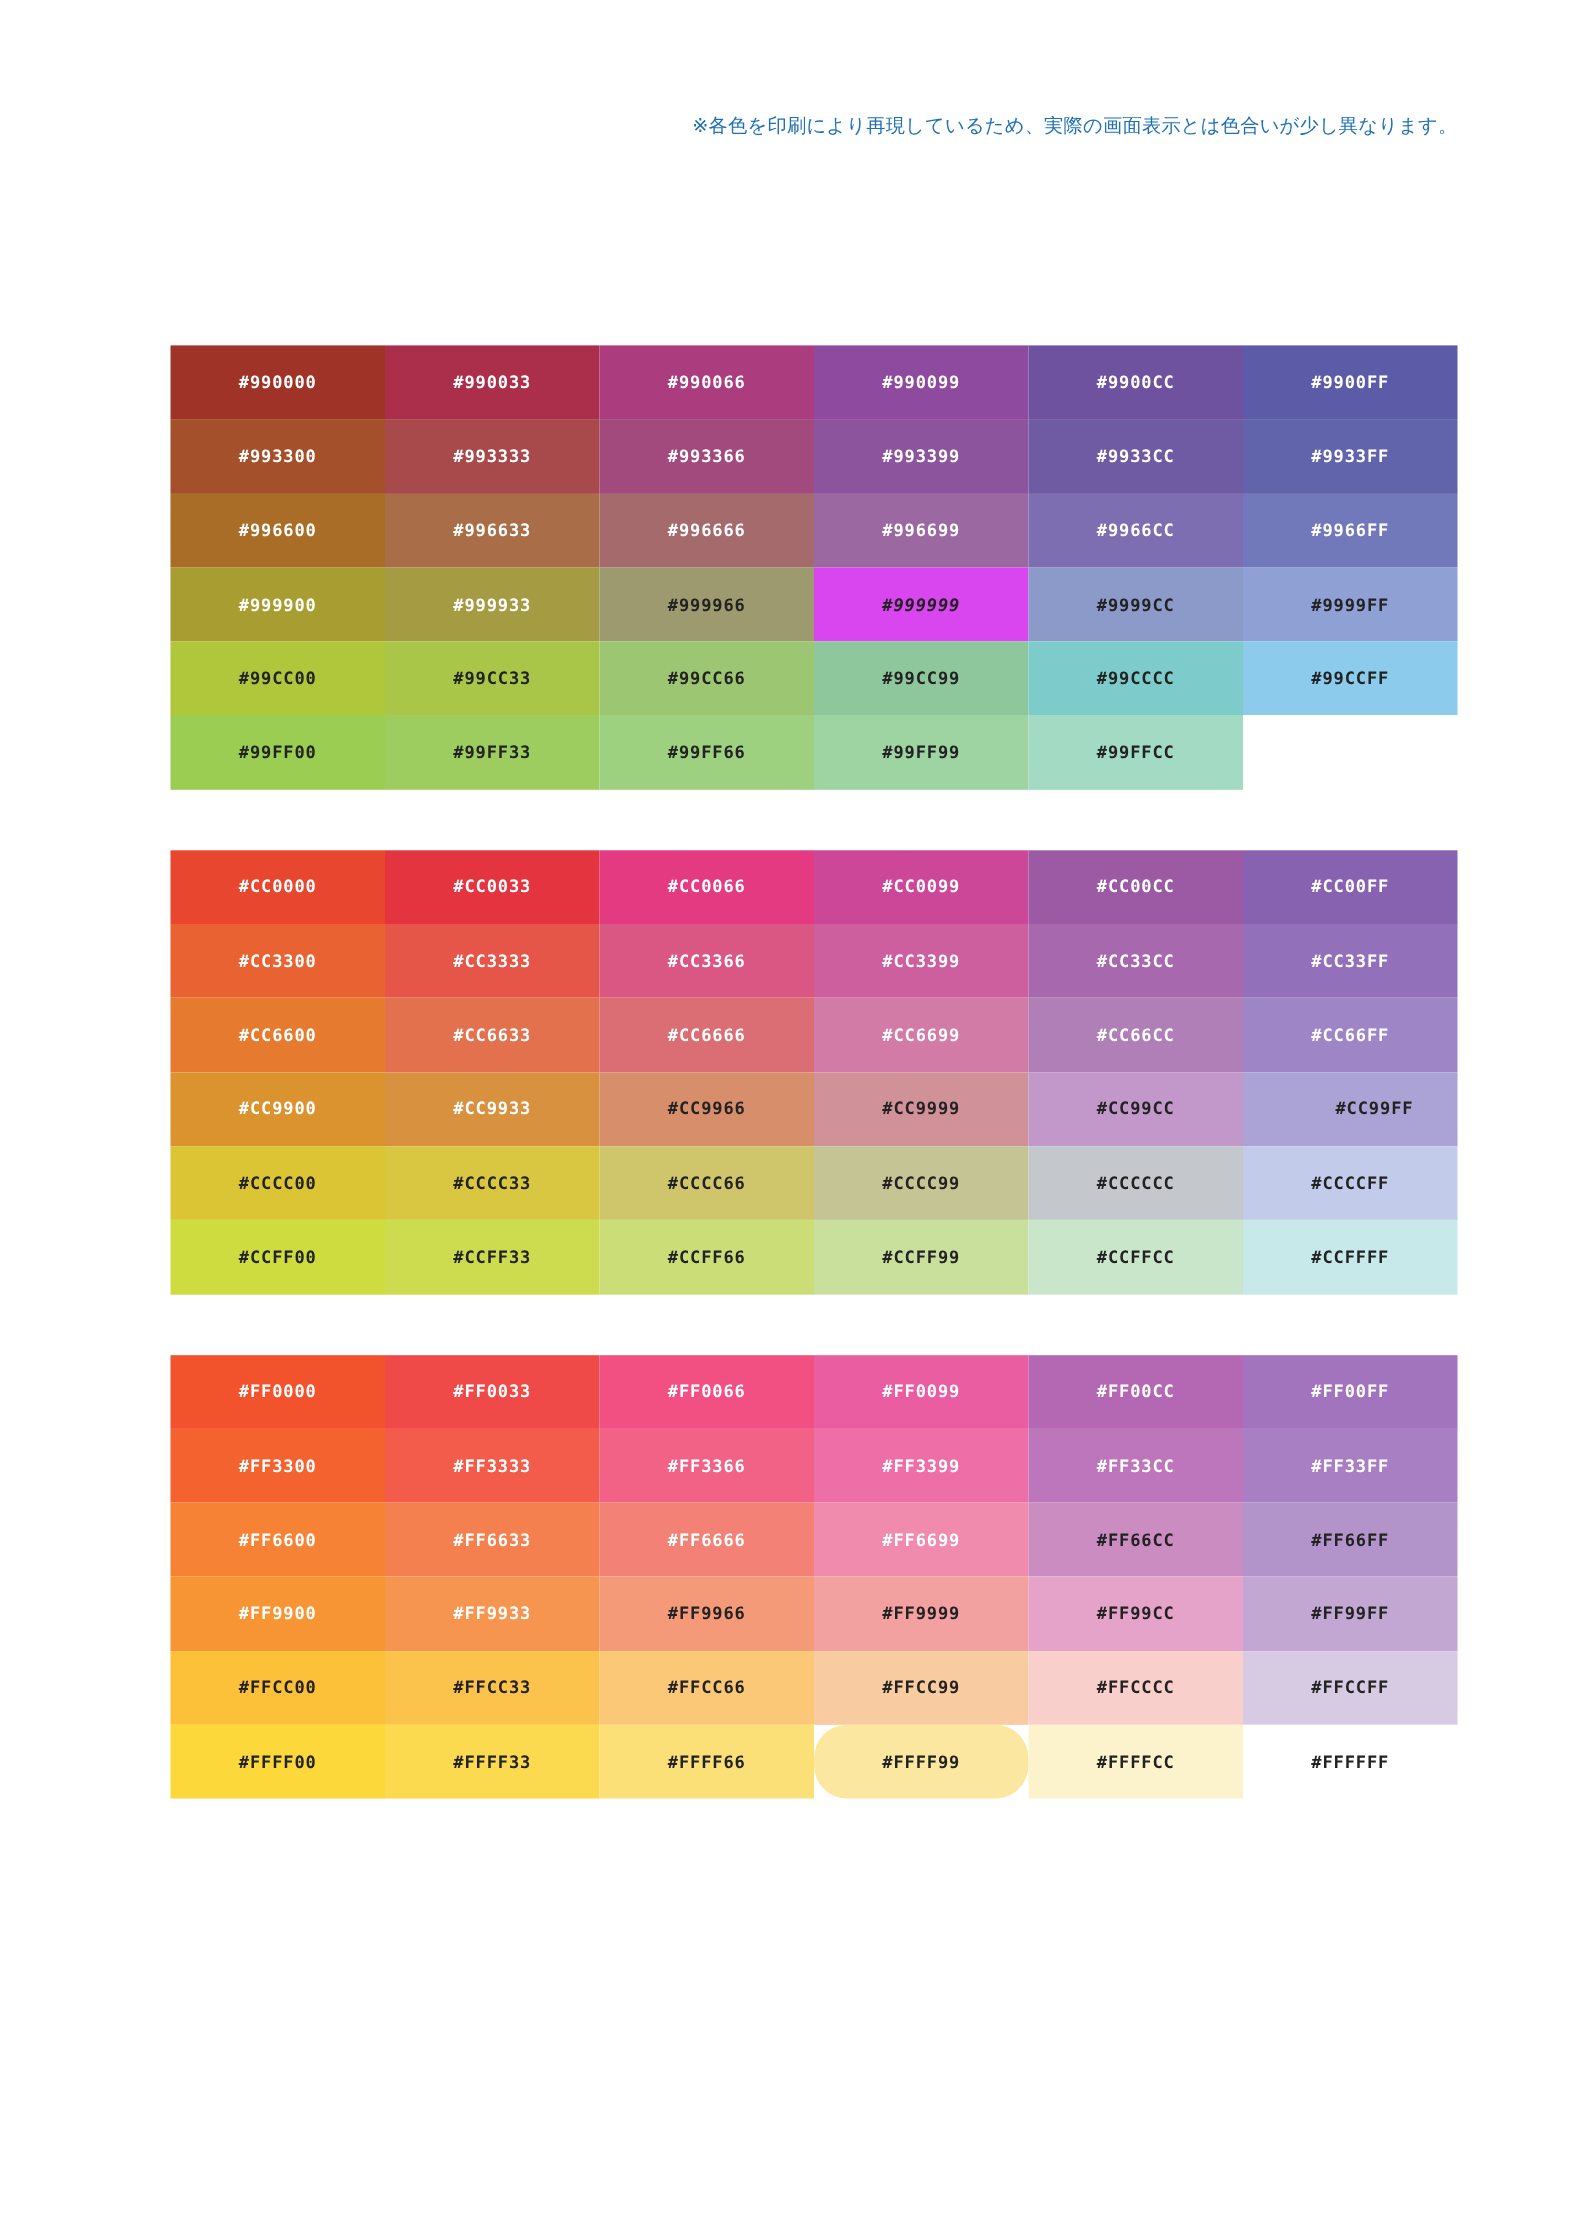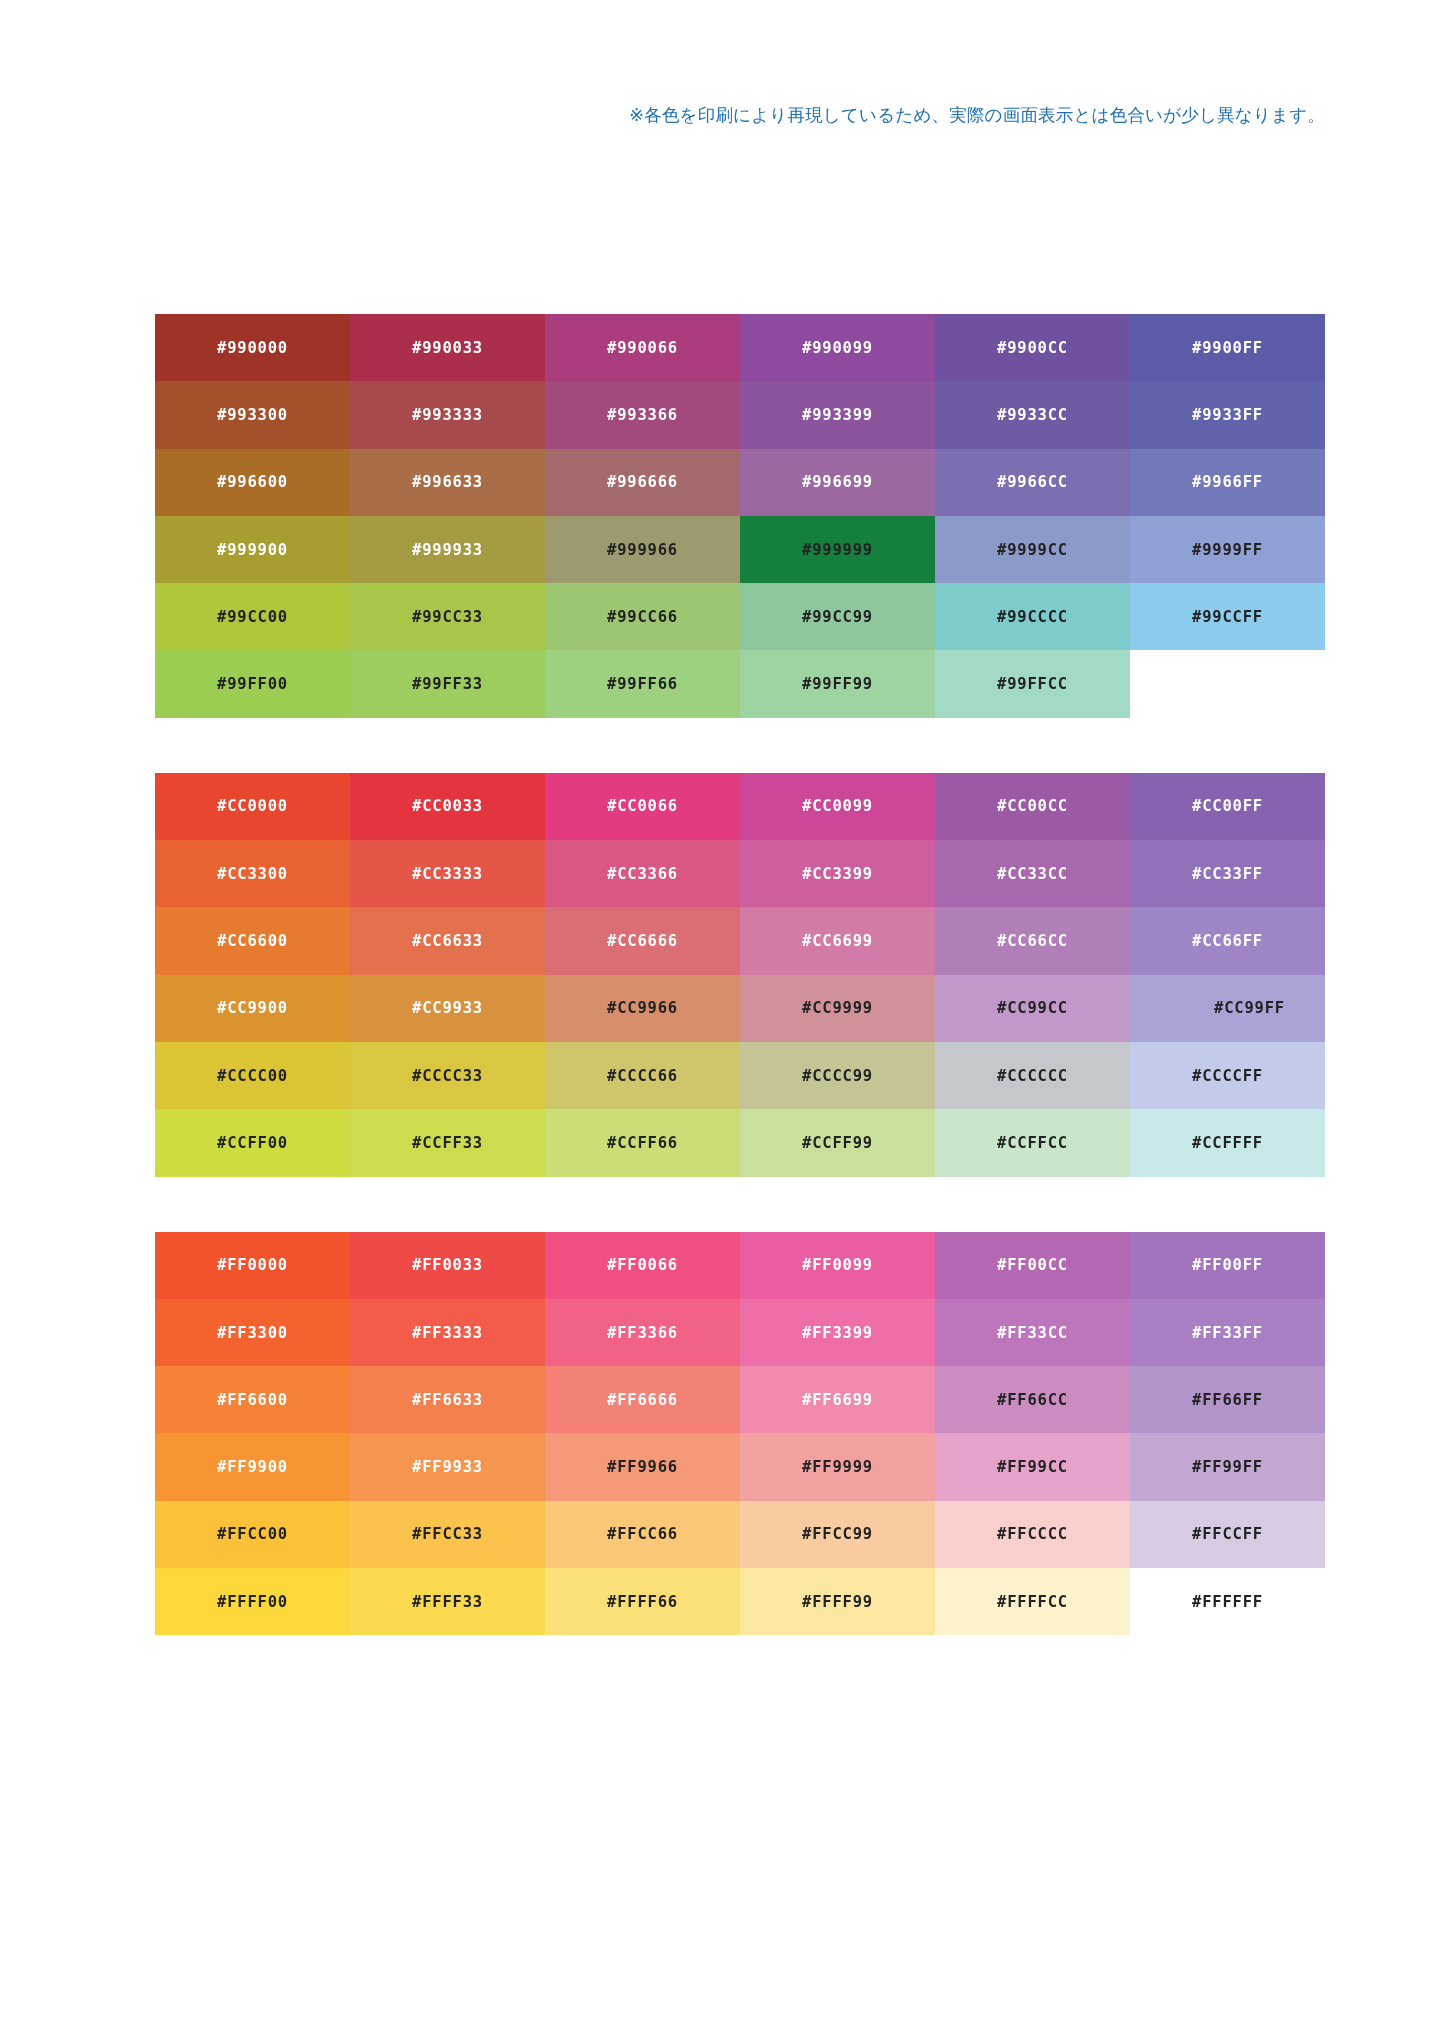--- a/index.html
+++ b/index.html
@@ -129,21 +129,21 @@
         </div>
         <div class="cell light-text" style="background-color: rgb(168, 157, 49);">
           <span>#999900</span>
         </div>
         <div class="cell light-text" style="background-color: rgb(165, 155, 67);">
           <span>#999933</span>
         </div>
         <div class="cell dark-text" style="background-color: rgb(156, 154, 110);">
           <span>#999966</span>
         </div>
-        <div class="cell dark-text" style="background-color: #15803d;">
+        <div class="cell dark-text" style="background-color: #d946ef; font-style: italic;">
           <span>#999999</span>
         </div>
         <div class="cell dark-text" style="background-color: rgb(139, 154, 201);">
           <span>#9999CC</span>
         </div>
         <div class="cell dark-text" style="background-color: rgb(142, 160, 212); align-items: center;">
           <span>#9999FF</span>
         </div>
         <div class="cell dark-text" style="background-color: rgb(176, 198, 59);">
           <span>#99CC00</span>
@@ -382,21 +382,21 @@
         </div>
         <div class="cell dark-text" style="background-color: rgb(252, 216, 58);">
           <span>#FFFF00</span>
         </div>
         <div class="cell dark-text" style="background-color: rgb(252, 218, 79);">
           <span>#FFFF33</span>
         </div>
         <div class="cell dark-text" style="background-color: rgb(251, 224, 119);">
           <span>#FFFF66</span>
         </div>
-        <div class="cell dark-text" style="background-color: rgb(251, 231, 159);">
+        <div class="cell dark-text" style="background-color: rgb(251, 231, 159); border-radius: 30px;">
           <span>#FFFF99</span>
         </div>
         <div class="cell dark-text" style="background-color: rgb(252, 243, 204);">
           <span>#FFFFCC</span>
         </div>
         <div class="cell dark-text" style="background-color: rgb(255, 255, 255); text-align: center;">
           <span>#FFFFFF</span>
         </div>
       </div>
   </div>

